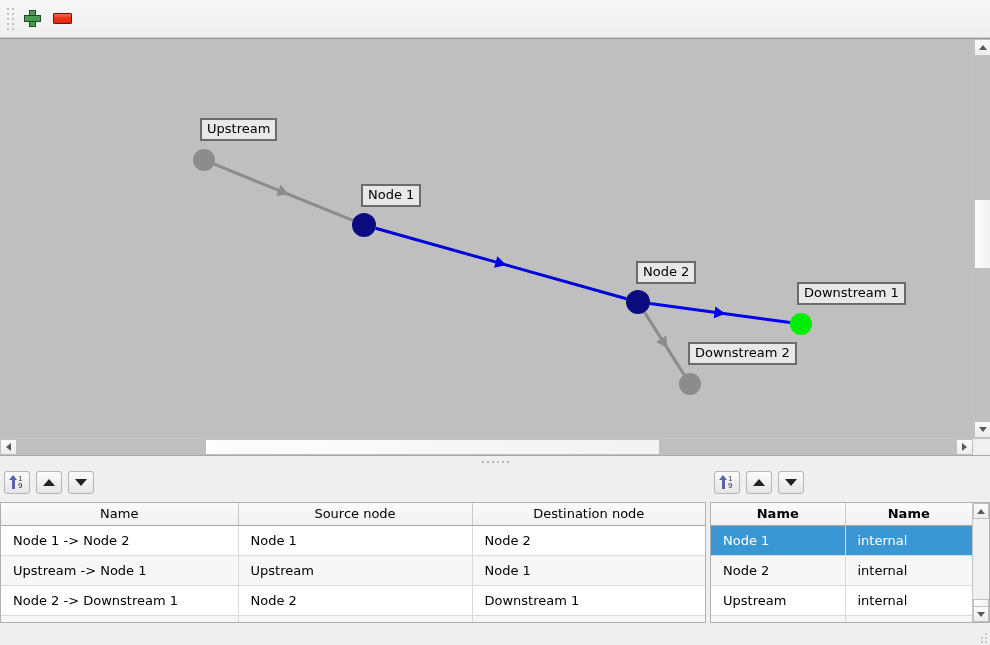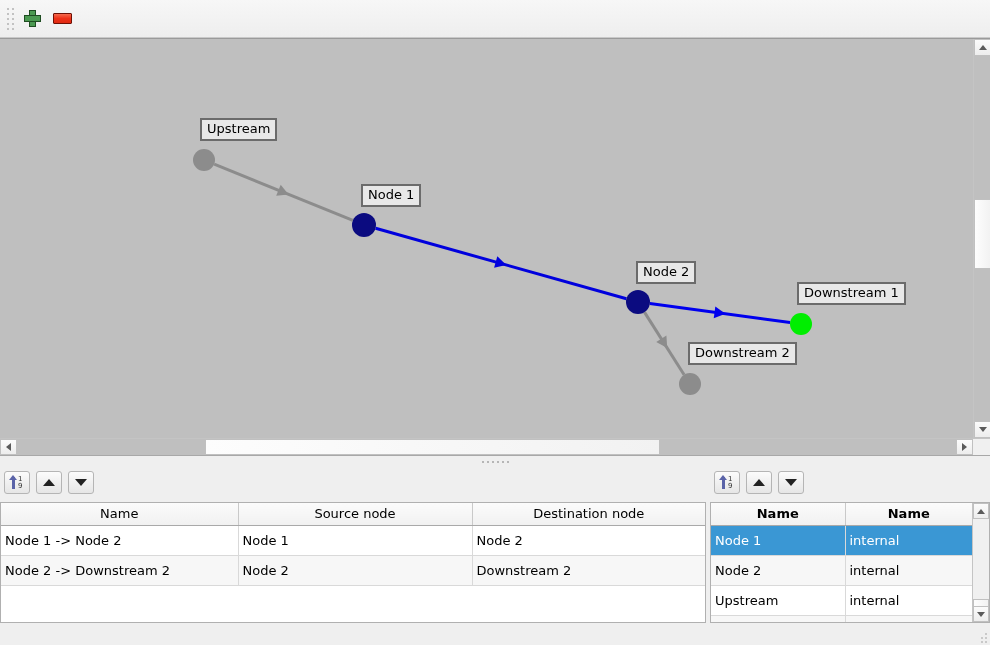--- a/index.html
+++ b/index.html
@@ -221,21 +221,21 @@
     height: 22px;
     padding: 0 4px;
     text-align: center;
     color: #000;
     box-sizing: border-box;
   }
   .bold-head thead th { font-weight: bold; }
   thead th:last-child { border-right: none; }
   tbody td {
     height: 30px;
-    padding: 0 4px;
+    padding: 0 12px;
     border-right: 1px solid #d9d9d9;
     border-bottom: 1px solid #d9d9d9;
     white-space: nowrap;
     overflow: hidden;
     text-overflow: ellipsis;
     box-sizing: border-box;
   }
   tbody td:last-child { border-right: none; }
   tbody tr.odd  td { background: #ffffff; }
   tbody tr.even td { background: #f7f7f7; }
@@ -377,20 +377,30 @@
                   <th>Destination node</th>
                 </tr>
             </thead>
             <tbody id="edges-body">
                 <tr class="odd">
                   <td>Node 1 -&gt; Node 2</td>
                   <td>Node 1</td>
                   <td>Node 2</td>
                 </tr>
                 <tr class="even">
+                  <td>Upstream -&gt; Node 1</td>
+                  <td>Upstream</td>
+                  <td>Node 1</td>
+                </tr>
+                <tr class="odd">
+                  <td>Node 2 -&gt; Downstream 1</td>
+                  <td>Node 2</td>
+                  <td>Downstream 1</td>
+                </tr>
+                <tr class="even">
                   <td>Node 2 -&gt; Downstream 2</td>
                   <td>Node 2</td>
                   <td>Downstream 2</td>
                 </tr>
               </tbody>
           </table>
         </div>
       </div>
     </div>
 

